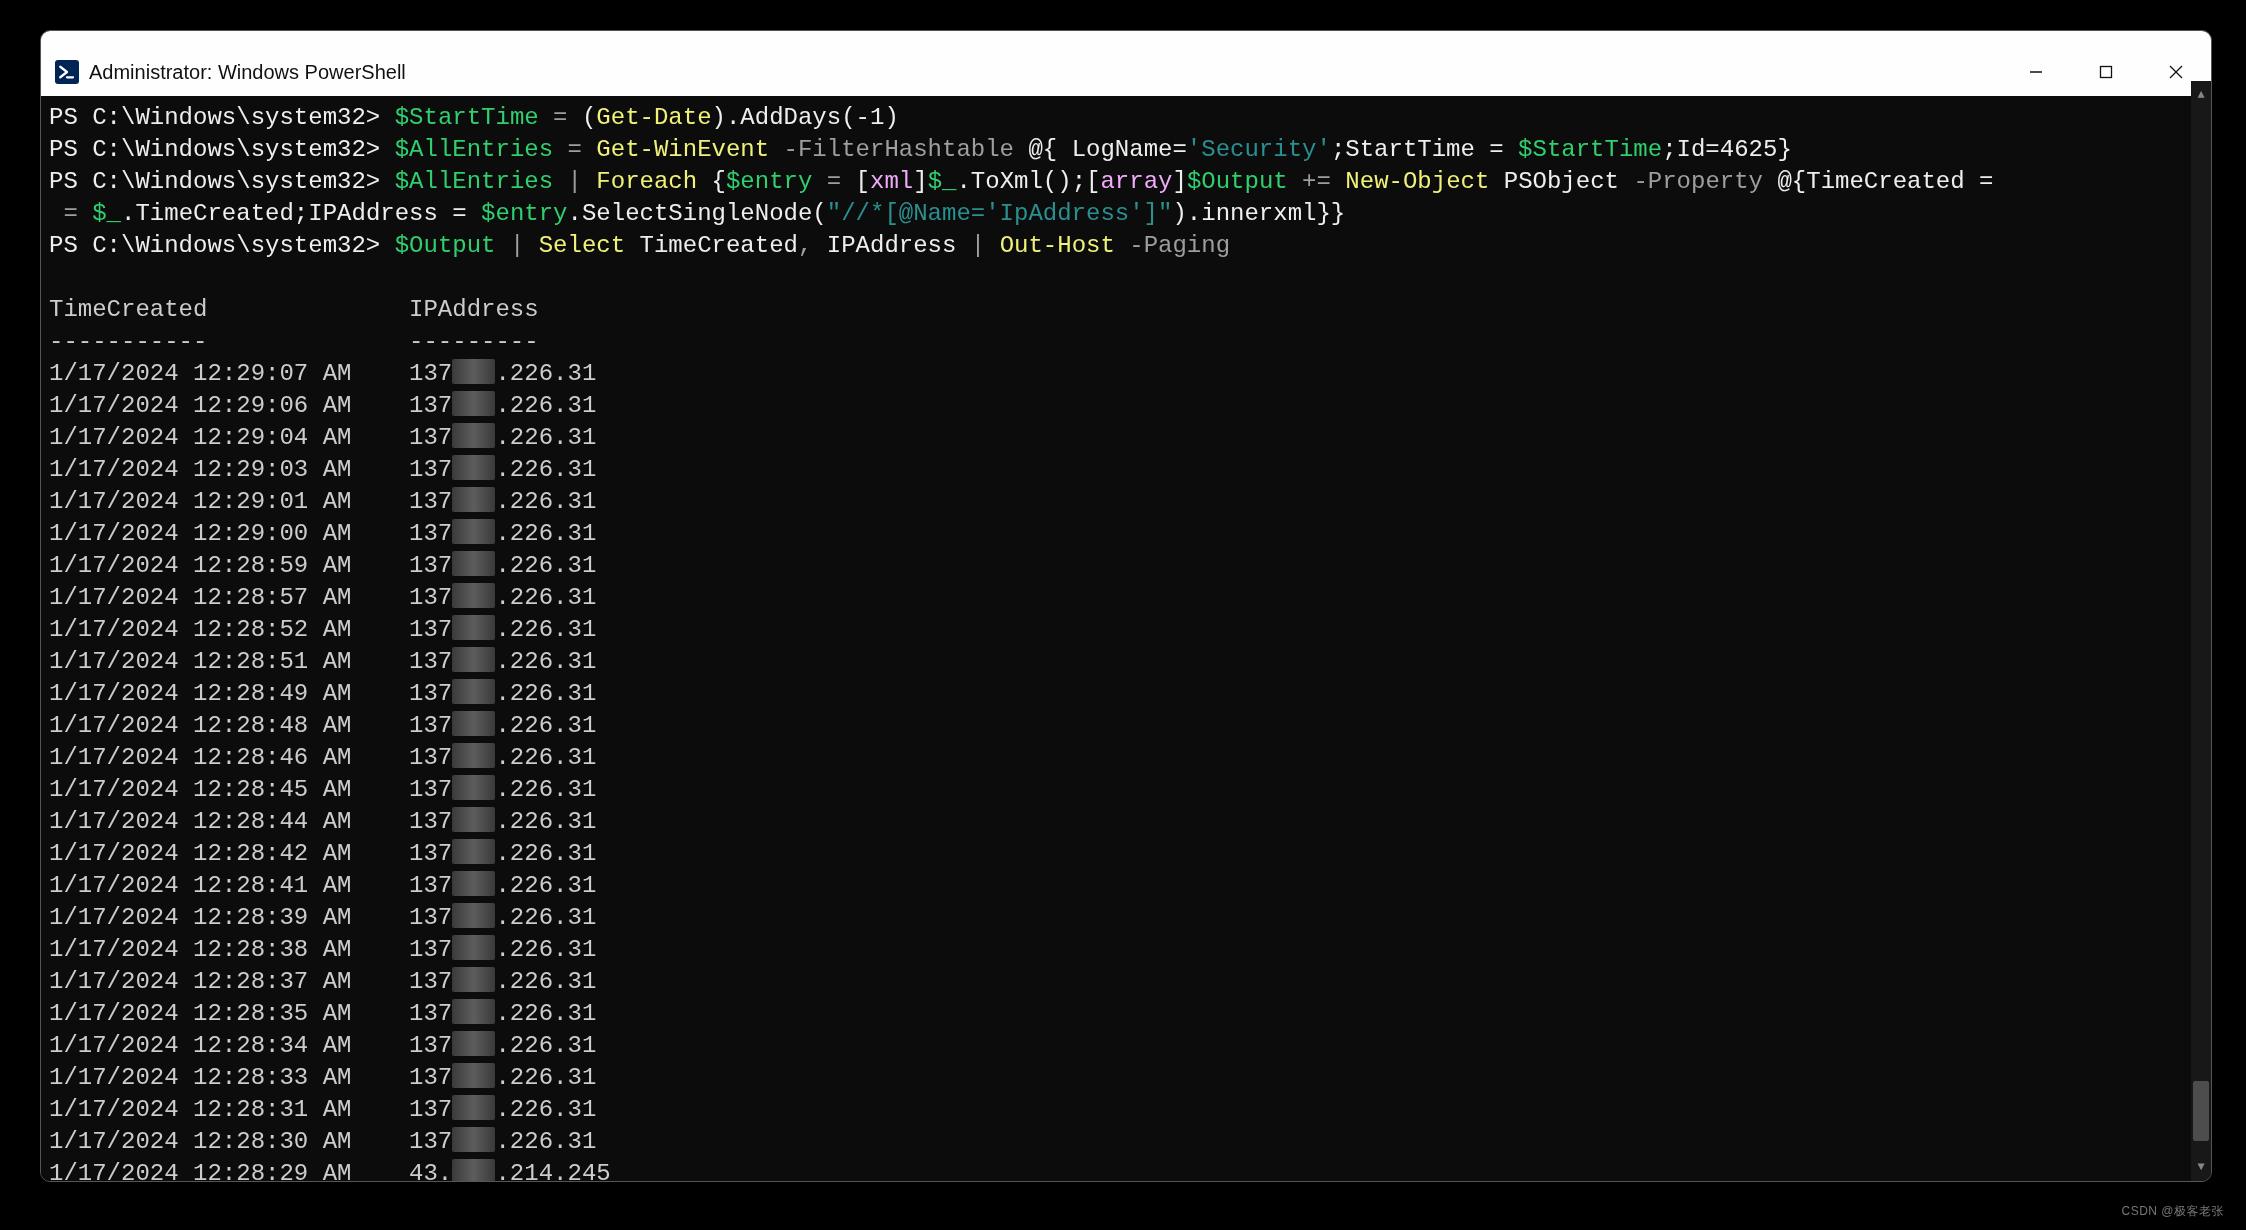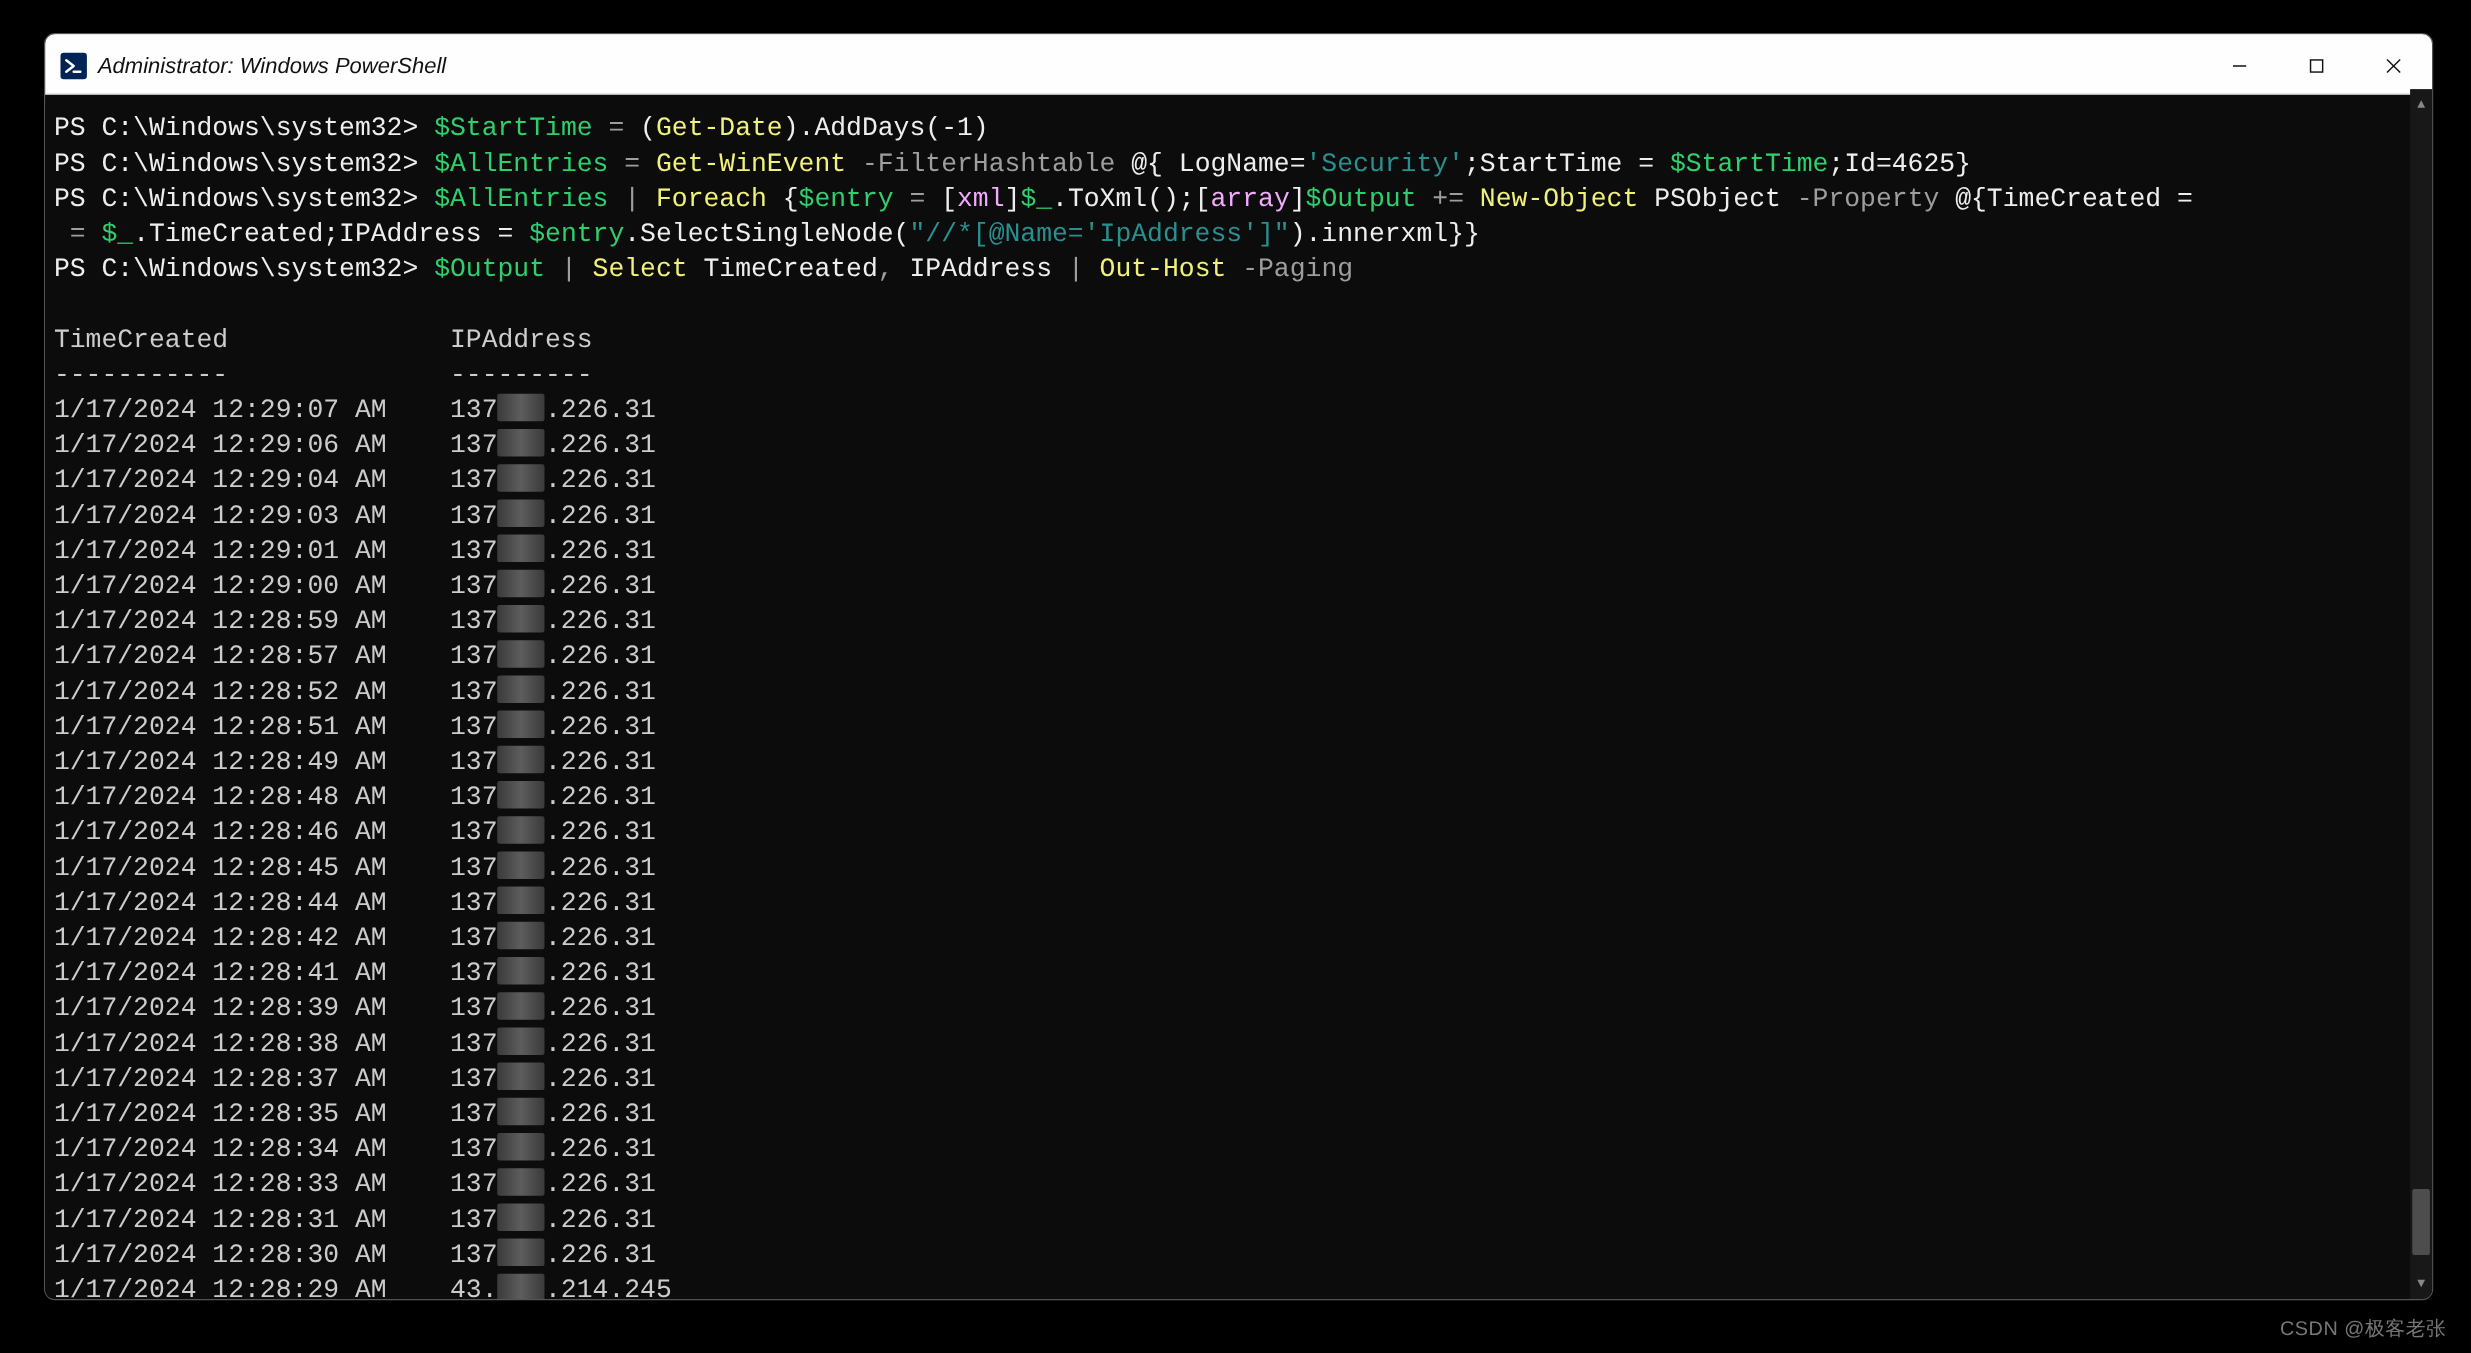--- a/index.html
+++ b/index.html
@@ -22,23 +22,22 @@
     border-radius: 10px;
     overflow: hidden;
     box-shadow: 0 0 8px rgba(0,0,0,0.8);
   }
   .titlebar {
     height: 50px;
     background: #fefefe;
     display: flex;
     align-items: center;
     justify-content: space-between;
-    padding: 4px 0 0 14px;
+    padding: 16px 0 0 14px;
     border-bottom: 1px solid #ccc;
-    font-style: italic;
   }
   .title-left {
     display: flex;
     align-items: center;
     gap: 10px;
   }
   .ps-icon {
     width: 24px;
     height: 24px;
     background: #012456;
@@ -124,21 +123,21 @@
     background: linear-gradient(90deg,#3a3a3a,#5d5d5d,#3a3a3a);
     border-radius: 2px;
   }
   .row { display:block; }
   .time-col { display:inline-block; width: 25ch; }
   .watermark {
     position: absolute;
     right: 22px;
     bottom: 10px;
     font-family: "Segoe UI", Tahoma, sans-serif;
-    font-size: 18px;
+    font-size: 12px;
     color: #777;
     letter-spacing: 0.5px;
   }
 </style>
 </head>
 <body>
 
 <div class="window">
 
   <div class="titlebar">

